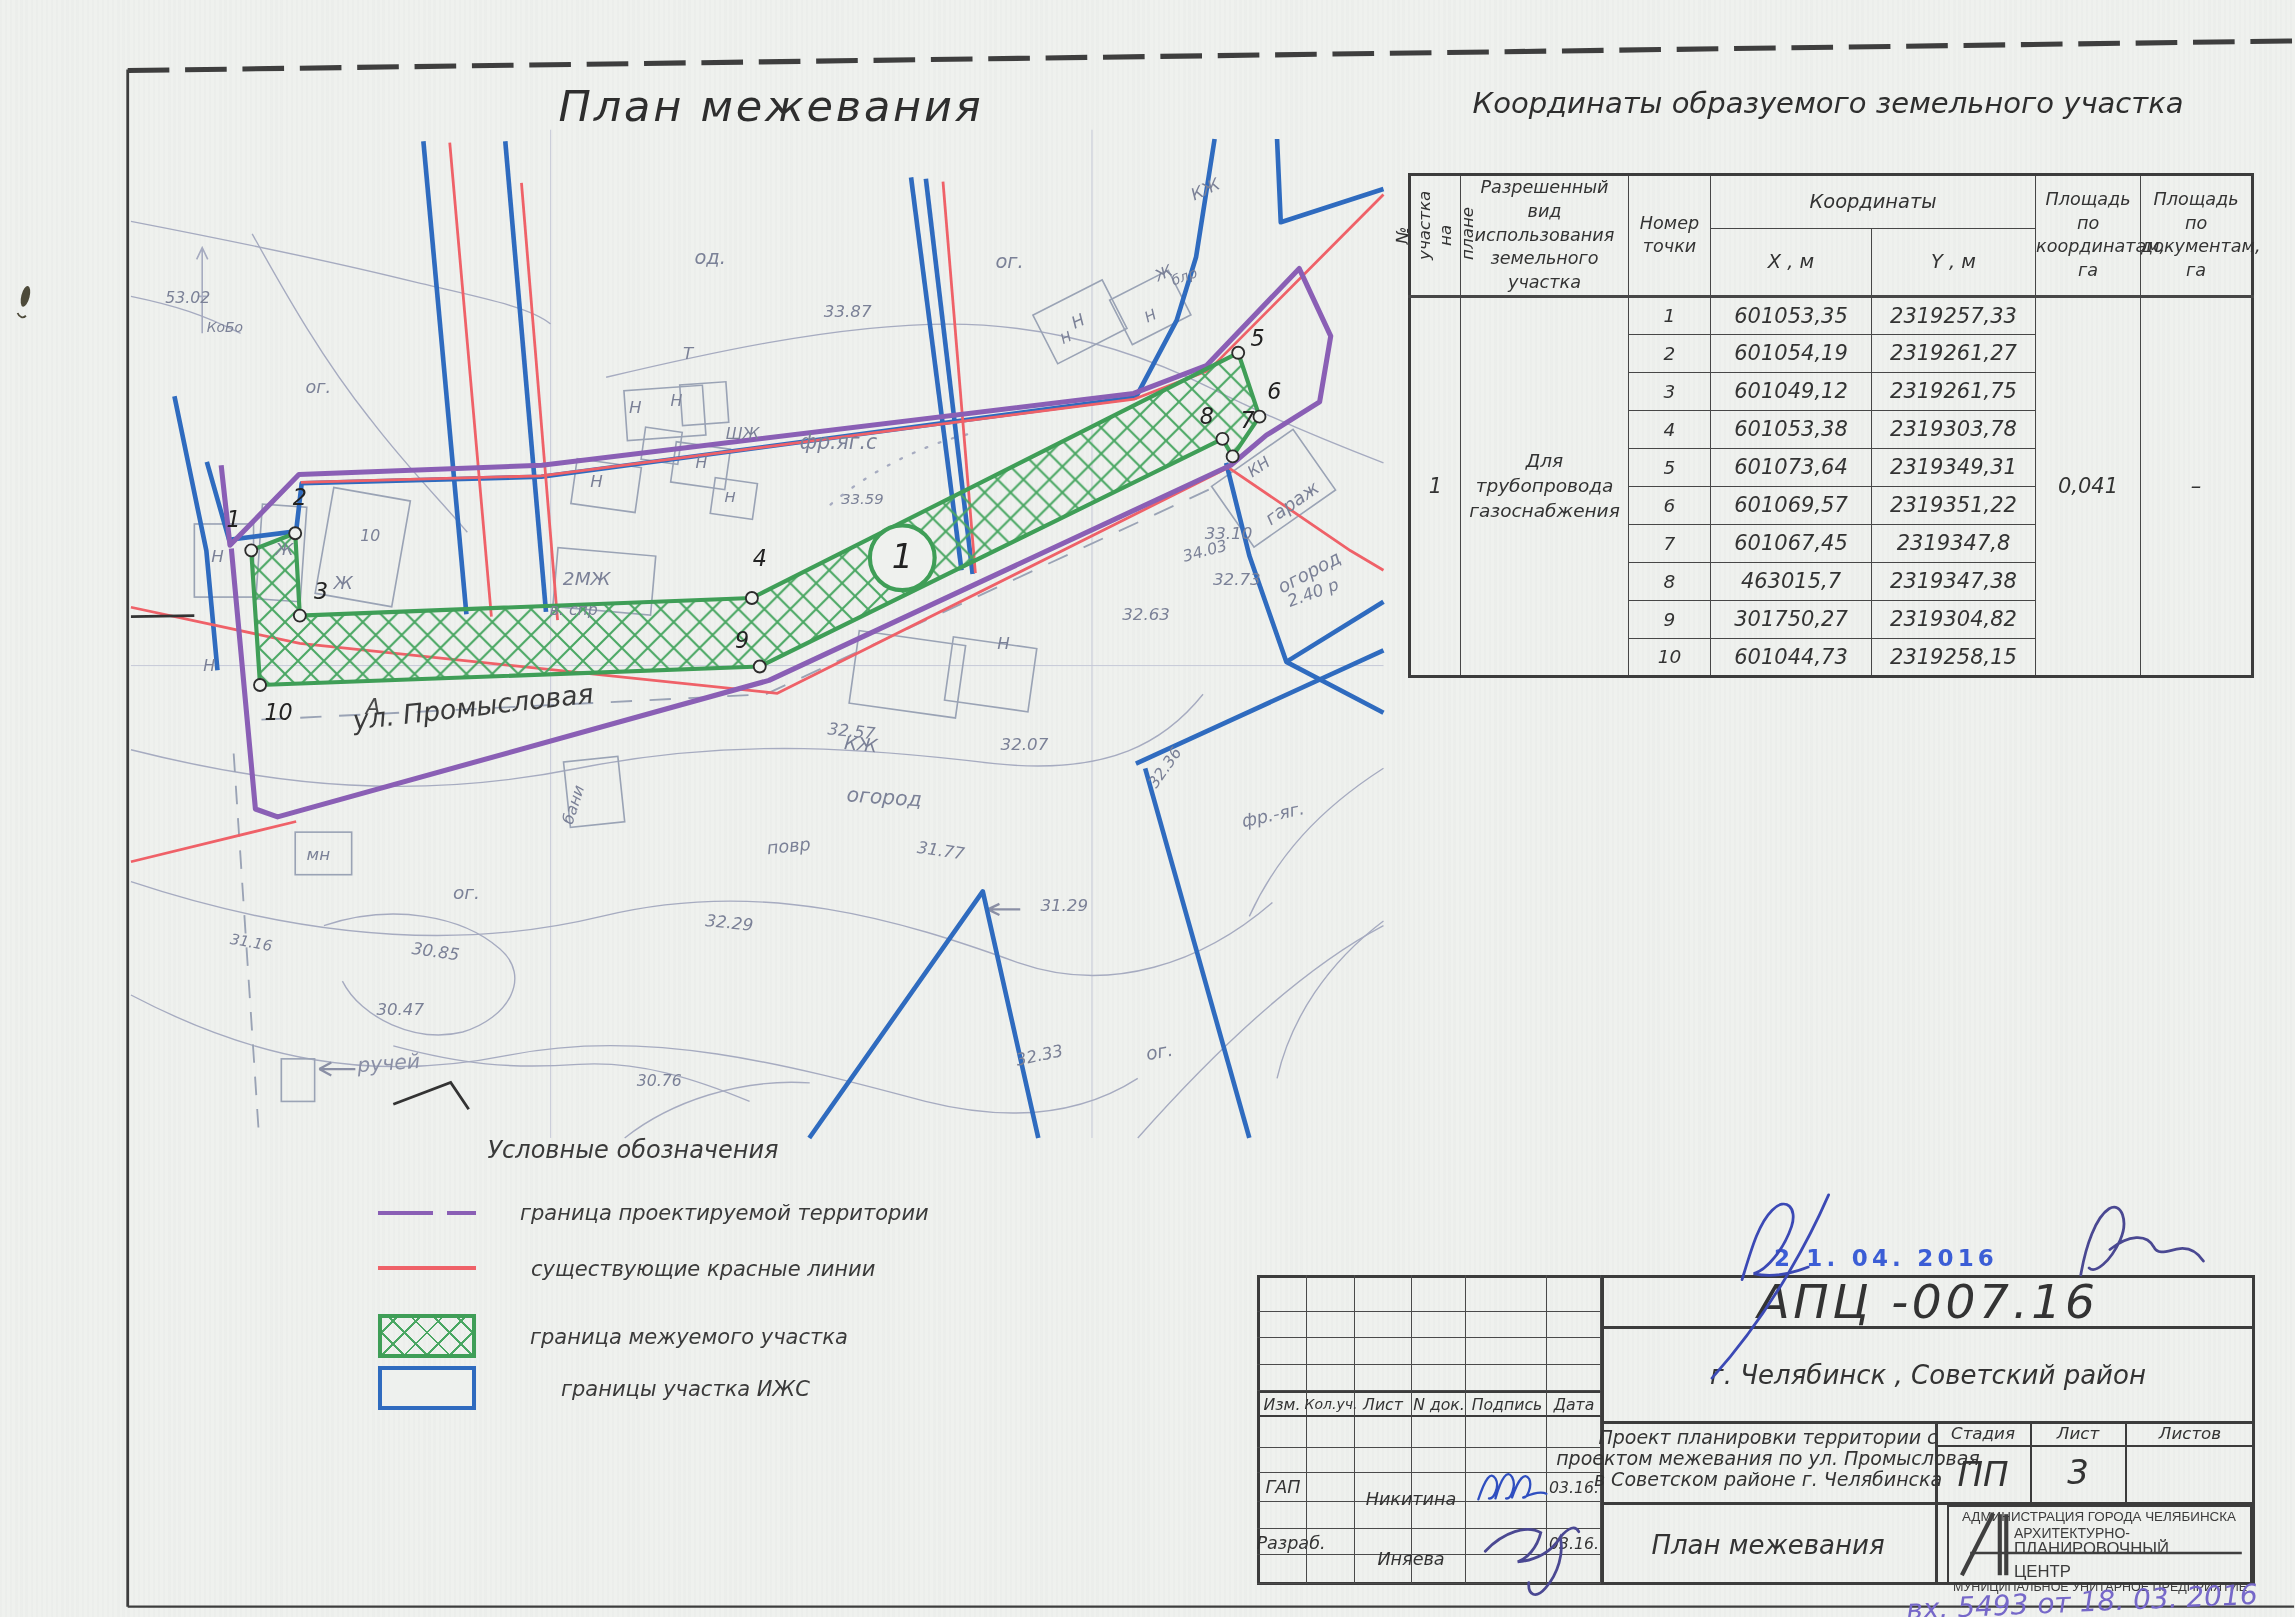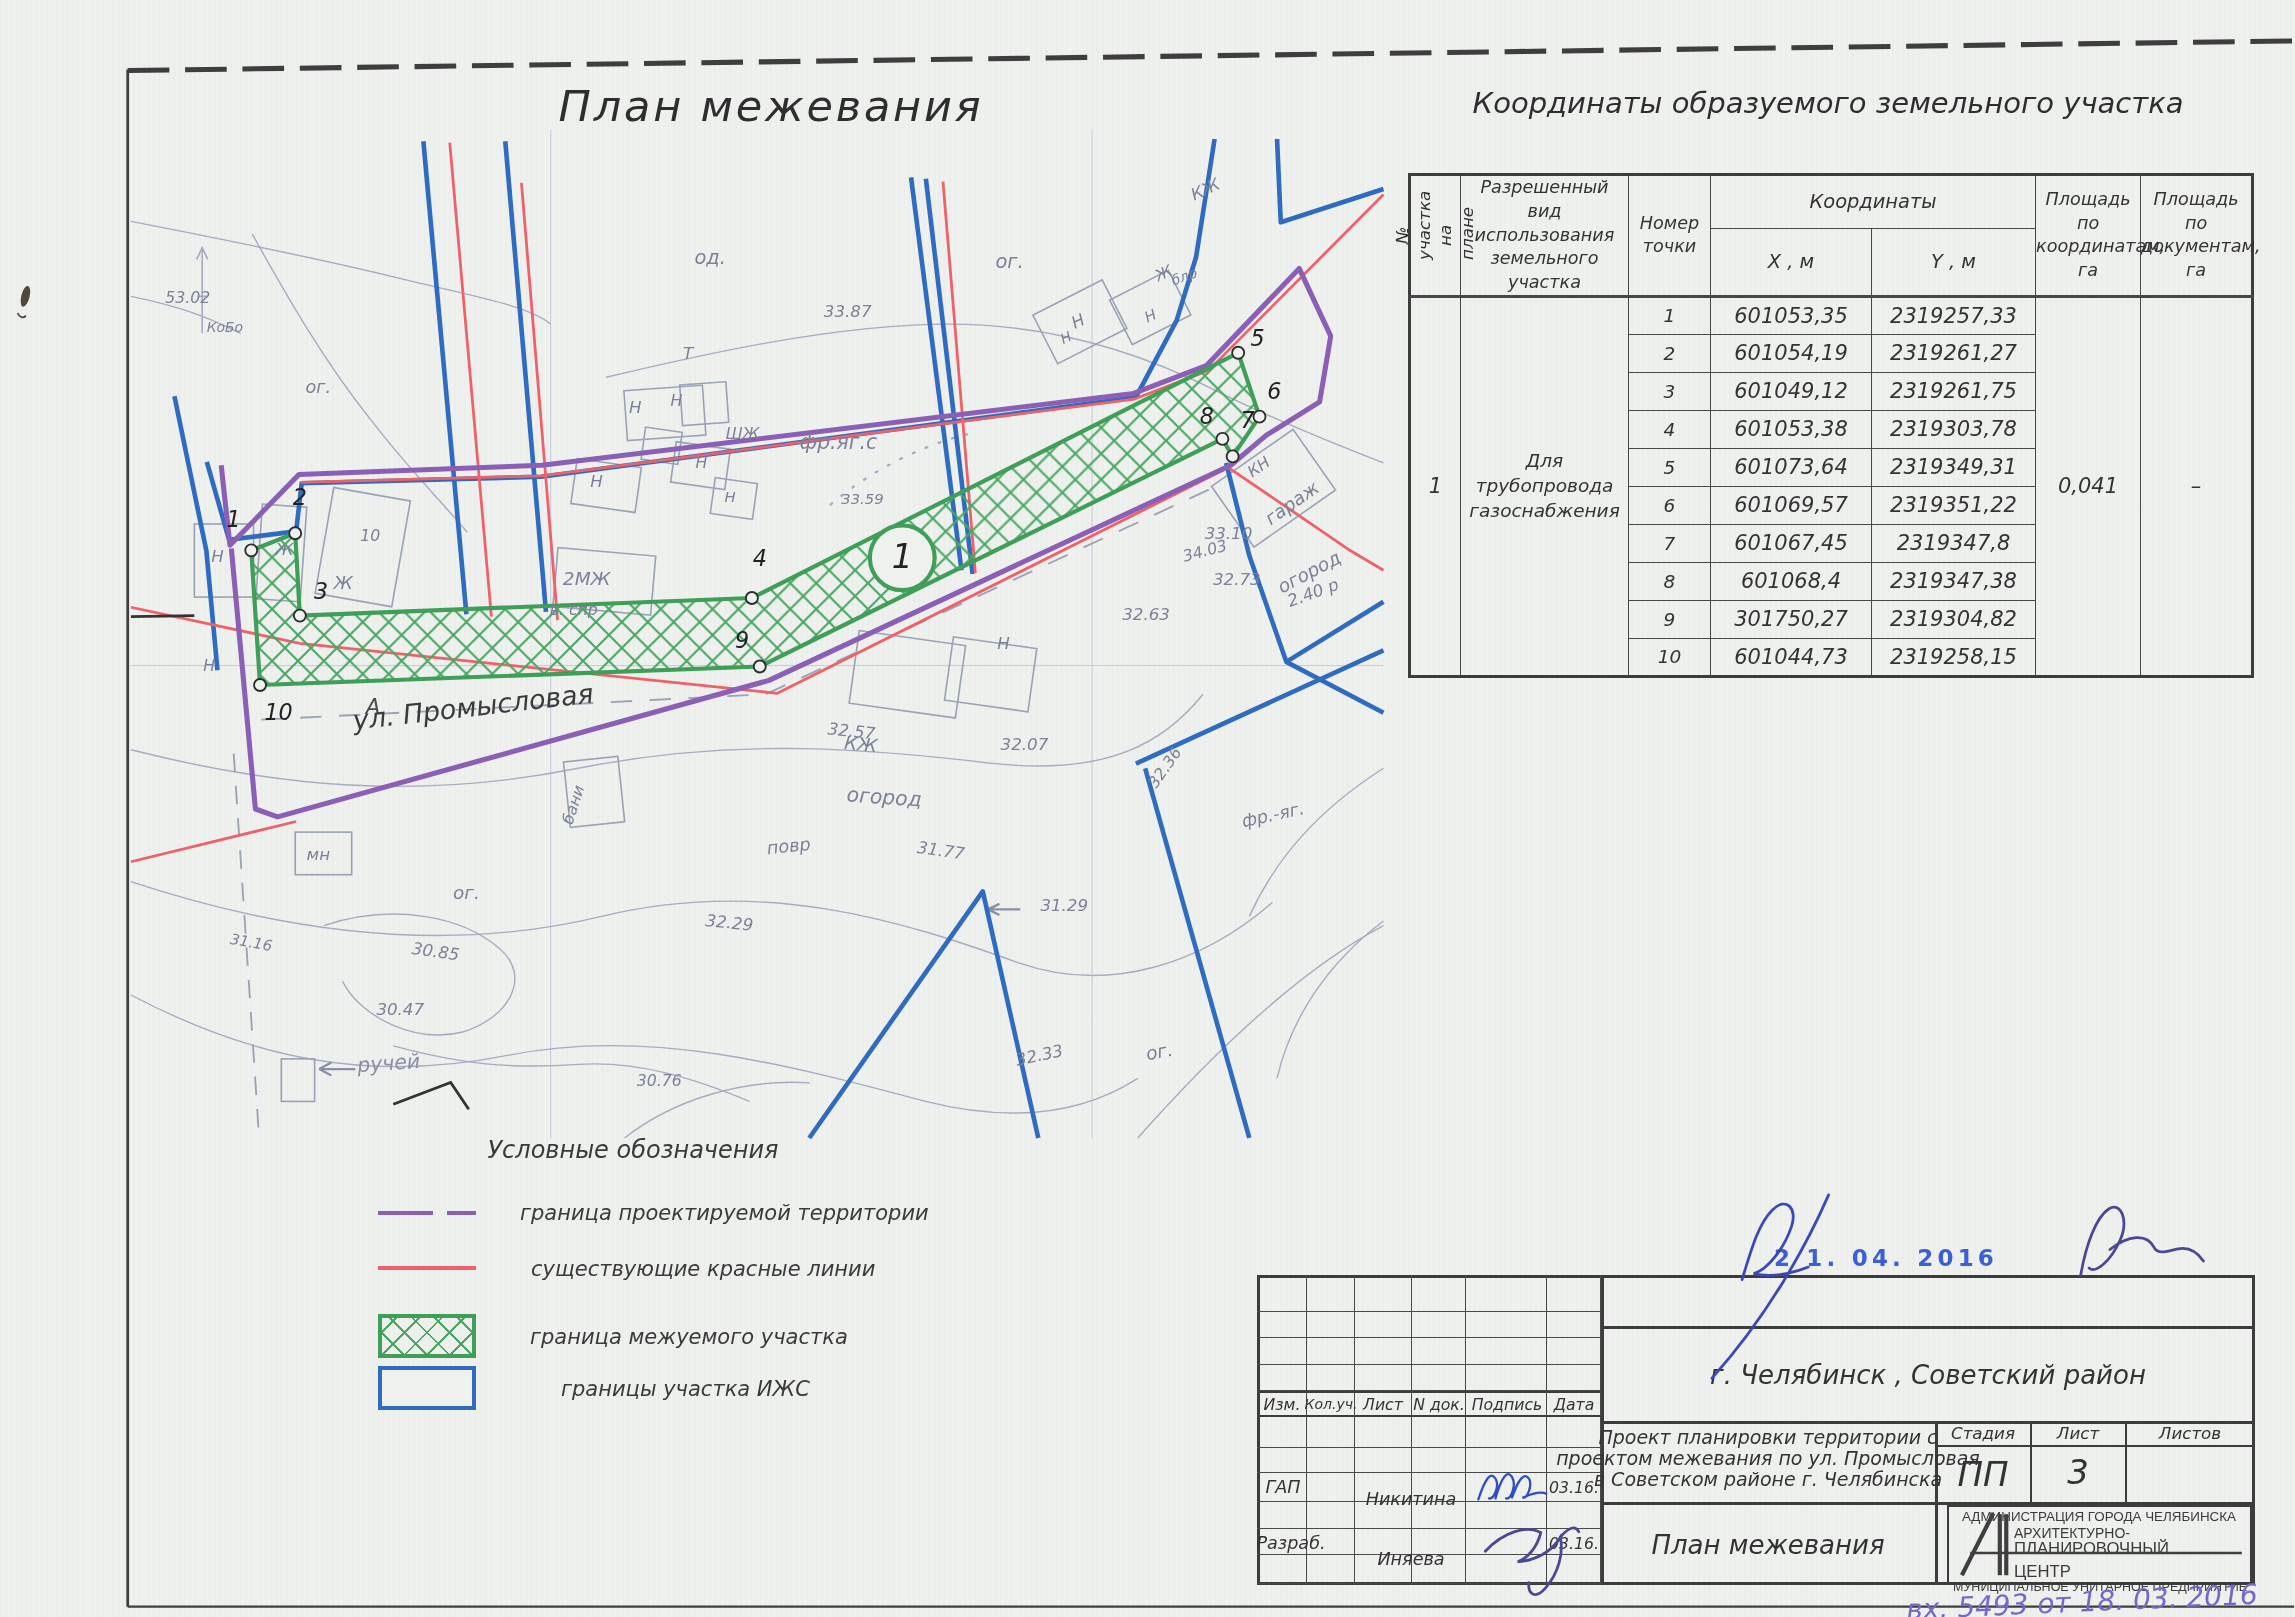--- a/index.html
+++ b/index.html
@@ -311,21 +311,21 @@
             <td class="num">601069,57</td>
             <td class="num">2319351,22</td>
           </tr>
           <tr style="height: 38px;">
             <td class="num" style="font-size: 18.5px;">7</td>
             <td class="num">601067,45</td>
             <td class="num">2319347,8</td>
           </tr>
           <tr style="height: 38px;">
             <td class="num" style="font-size: 18.5px;">8</td>
-            <td class="num">601068,4</td>
+            <td class="num">463015,7</td>
             <td class="num">2319347,38</td>
           </tr>
           <tr style="height: 38px;">
             <td class="num" style="font-size: 18.5px;">9</td>
             <td class="num">301750,27</td>
             <td class="num">2319304,82</td>
           </tr>
           <tr style="height: 38px;">
             <td class="num" style="font-size: 18.5px;">10</td>
             <td class="num">601044,73</td>
@@ -438,20 +438,21 @@
 <div class="bline" style="left:1601px;top:1275px;width:3.2px;height:310px;"></div>
 <div class="bline" style="left:1601px;top:1326px;width:653px;height:2.8px;"></div>
 <div class="bline" style="left:1601px;top:1421px;width:653px;height:3.2px;"></div>
 <div class="bline" style="left:1601px;top:1502px;width:653px;height:2.8px;"></div>
 <div class="bline" style="left:1935px;top:1421px;width:2.8px;height:164px;"></div>
 <div class="bline" style="left:2030px;top:1421px;width:1.9px;height:81px;"></div>
 <div class="bline" style="left:2125px;top:1421px;width:1.9px;height:81px;"></div>
 <div class="bline" style="left:1938px;top:1445px;width:317px;height:1.9px;"></div>
 <div style="position:absolute;left:1947px;top:1505px;width:301px;height:76px;border:2.3px solid #3c3c3c;z-index:2;"></div>
 
+<div class="tbl" style="left:1928px;top:1301px;font-size:47px;letter-spacing:3.7px;">АПЦ -007.16</div>
 <div class="tbl" style="left:1928px;top:1375px;font-size:26px;">г. Челябинск , Советский район</div>
 <div class="tbl" style="left:1768px;top:1437px;font-size:19px;">Проект планировки территории с</div>
 <div class="tbl" style="left:1768px;top:1458px;font-size:19px;">проектом межевания по ул. Промысловая</div>
 <div class="tbl" style="left:1768px;top:1479px;font-size:19px;">в Советском районе г. Челябинска</div>
 <div class="tbl" style="left:1983px;top:1433px;font-size:16.7px;">Стадия</div>
 <div class="tbl" style="left:2078px;top:1433px;font-size:16.7px;">Лист</div>
 <div class="tbl" style="left:2190px;top:1433px;font-size:16.7px;">Листов</div>
 <div class="tbl" style="left:1983px;top:1474px;font-size:34px;">ПП</div>
 <div class="tbl" style="left:2078px;top:1472px;font-size:34px;">3</div>
 <div class="tbl" style="left:1768px;top:1545px;font-size:26px;">План межевания</div>

